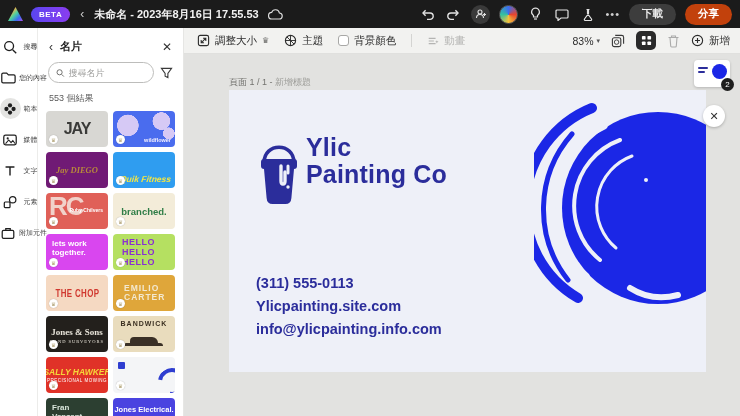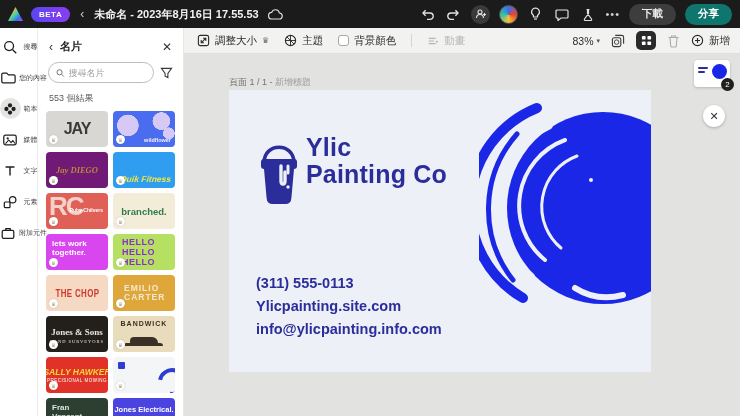--- a/index.html
+++ b/index.html
@@ -19,21 +19,21 @@
   .doc-title { font-size:11px; font-weight:700; color:#f2f2f2; white-space:nowrap; }
   .tb-icon { width:17px; height:17px; display:flex; align-items:center; justify-content:center; }
   .tb-icon svg { display:block; }
   .tb-right { display:flex; align-items:center; gap:9px; }
   .avatar { width:19px; height:19px; border-radius:50%; display:flex; align-items:center; justify-content:center; }
   .avatar.add { background:#3a3a3a; }
   .avatar.user { background:conic-gradient(#3b6cf0,#e8452f,#f2c23a,#35c0a0,#3b6cf0); border:1px solid #555; }
   .pill-btn { height:21px; border:none; border-radius:11px; padding:0 13px; font-size:10.5px;
     font-weight:700; font-family:inherit; display:flex; align-items:center; }
   .dl { background:#3d3d3d; color:#ececec; }
-  .share { background:#0f766e; color:#fff;font-family:Liberation Serif, serif; }
+  .share { background:#c2410c; color:#fff;font-family:Liberation Serif, serif; }
   .more-dots { color:#cfcfcf; font-size:11px; letter-spacing:1px; }
 
   
   .rail { position:absolute; left:0; top:28px; width:38px; height:388px; background:#fff;
     border-right:1px solid #ececea; display:flex; flex-direction:column; align-items:center;
     padding-top:8px; gap:10px; z-index:40; }
   .rail-item { display:flex; flex-direction:row; align-items:center; gap:2px; cursor:pointer; width:38px; }
   .rail-icon { width:30px; height:21px; border-radius:11px; display:flex; align-items:center; justify-content:center; }
   .rail-item.selected .rail-icon { background:#e4e4e2; }
   .rail-label { font-size:7.5px; color:#3c3c3c; transform:scale(.92); white-space:nowrap; }
@@ -114,21 +114,21 @@
   .zoom-ctl { display:flex; align-items:center; gap:3px; font-size:10.5px; color:#2c2c2c; background:none; border:none; font-family:inherit; }
   .zoom-chev { font-size:7px; color:#555; }
   .gridview { width:20px; height:19px; background:#2a2a2a; border:none; border-radius:5px;
     display:flex; align-items:center; justify-content:center; cursor:pointer; }
   .iconbtn { background:none; border:none; display:flex; align-items:center; justify-content:center; cursor:pointer; }
   .trash { opacity:.38; }
 
   .workspace { position:absolute; left:0; top:26px; right:0; bottom:0; }
   .page-label { position:absolute; left:45px; top:22px; font-size:9px; color:#73736f; }
   .page-label .addtitle { color:#9c9c98; }
-  .page { position:absolute; left:45px; top:36px; width:422px; height:282px; background:#eef0f8; overflow:hidden; }
+  .page { position:absolute; left:45px; top:36px; width:477px; height:282px; background:#eef0f8; overflow:hidden; }
   .brush { position:absolute; right:0; top:2px; }
   .bucket { position:absolute; left:27px; top:42px; }
   .headline { position:absolute; left:77px; top:44px; width:150px; font-size:25px; line-height:27px;
     font-weight:800; color:#2b2d9b; letter-spacing:.2px; }
   .contact { position:absolute; left:27px; top:182px; font-size:14.5px; line-height:23px;
     font-weight:700; color:#2b2d9b; }
   .page-close { position:absolute; left:519px; top:51px; width:22px; height:22px; background:#fff;
     border:none; border-radius:50%; box-shadow:0 1px 3px rgba(0,0,0,.25); display:flex;
     align-items:center; justify-content:center; font-size:11px; color:#333; cursor:pointer; font-family:inherit; }
   .mini-thumb { position:absolute; left:510px; top:6px; width:36px; height:27px; background:#fff;

